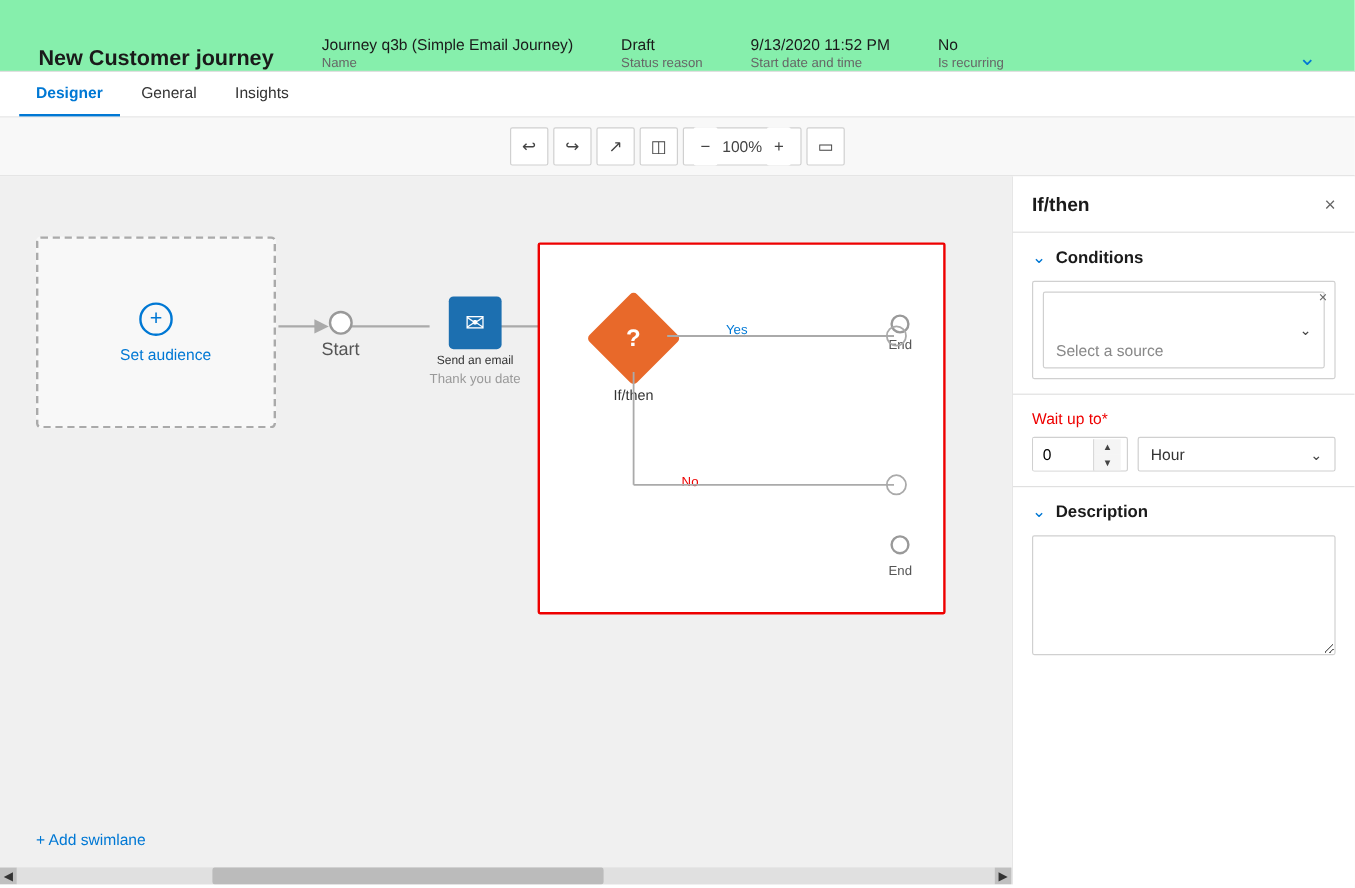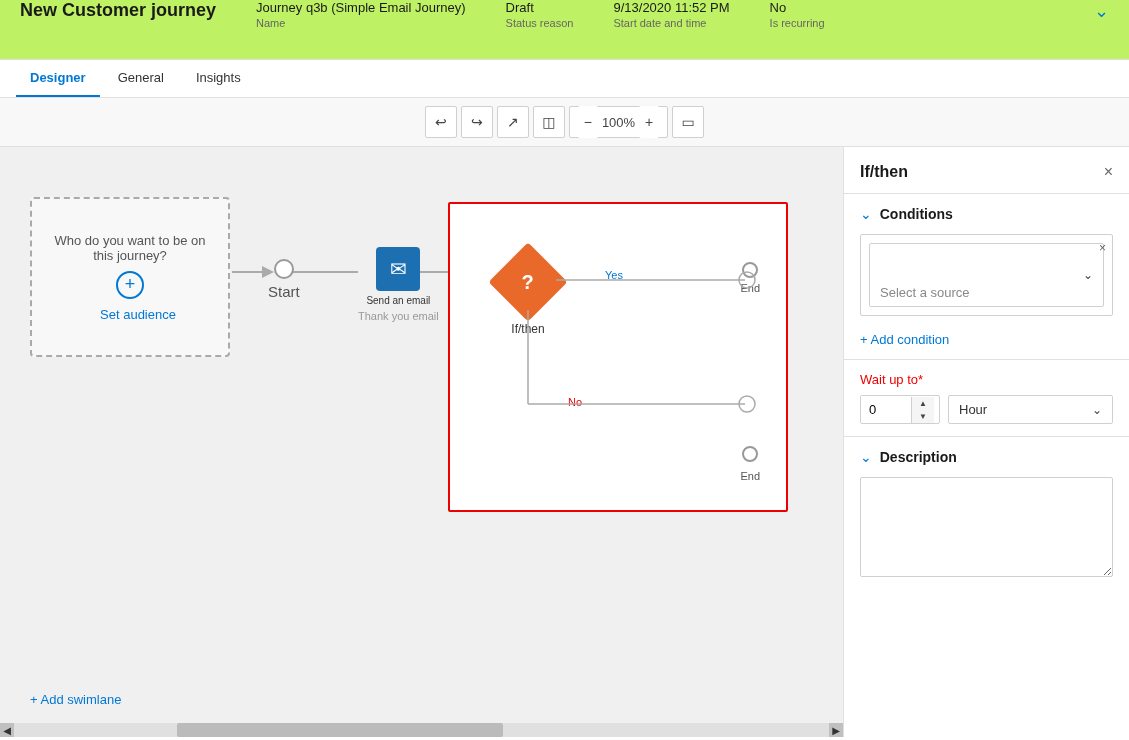--- a/index.html
+++ b/index.html
@@ -1,19 +1,19 @@
 <!DOCTYPE html>
 <html><head>
   <meta charset="utf-8">
   <style>
     * { box-sizing: border-box; margin: 0; padding: 0; }
     body { font-family: 'Segoe UI', sans-serif; font-size: 13px; color: #333; background: #fff; width: 1129px; height: 740px; overflow: hidden; }
 
     
-    .header { display: flex; align-items: flex-start; padding: 0 20px; height: 60px; border-bottom: 1px solid #e0e0e0; background: #bef264; }
+    .header { display: flex; align-items: flex-end; padding: 0 32px; height: 60px; border-bottom: 1px solid #e0e0e0; background: #86efac; }
     .header-title { font-size: 18px; font-weight: 600; color: #1a1a1a; flex: 0 0 auto; margin-right: 40px; }
     .header-meta { display: flex; gap: 40px; flex: 1; }
     .header-meta-item { display: flex; flex-direction: column; }
     .header-meta-value { font-size: 13px; color: #1a1a1a; font-weight: 500; }
     .header-meta-label { font-size: 11px; color: #666; margin-top: 2px; }
     .header-right { display: flex; align-items: center; gap: 8px; }
     .chevron-down { color: #0078d4; font-size: 18px; cursor: pointer; }
 
     
     .tabs { display: flex; padding: 0 16px; border-bottom: 1px solid #e0e0e0; background: #fff; }
@@ -143,21 +143,20 @@
     <button class="toolbar-btn" style="border:none;width:20px;">+</button>
   </div>
   <button class="toolbar-btn">▭</button>
 </div>
 
 <div class="main">
 
   <div class="canvas">
 
     <div class="audience-box" style="top:50px; left:30px;">
-      <span class="audience-box-title">Who do you want to be on this journey?</span>
       <div class="audience-plus">+</div>
       <span class="audience-link">Set audience</span>
     </div>
 
     <svg class="connectors">
 
       <line x1="232" y1="125" x2="268" y2="125" stroke="#aaa" stroke-width="2" marker-end="url(#arrowhead)"></line>
 
       <line x1="290" y1="125" x2="358" y2="125" stroke="#aaa" stroke-width="2"></line>
 
@@ -177,21 +176,21 @@
     </svg>
 
     <div class="node-start" style="position:absolute; top:112px; left:268px; display:flex; flex-direction:column; align-items:center; gap:4px;">
       <div class="node-start-circle"></div>
       <span class="node-label">Start</span>
     </div>
 
     <div class="email-node" style="position:absolute; top:100px; left:358px; display:flex; flex-direction:column; align-items:center; gap:4px;">
       <div class="email-icon-box">✉</div>
       <span class="email-label">Send an email</span>
-      <span class="email-sublabel">Thank you email</span>
+      <span class="email-sublabel">Thank you date</span>
     </div>
 
     <div class="ifthen-container" style="position:absolute; top:55px; left:448px; width:340px; height:310px;">
 
       <span style="position:absolute; top:65px; left:155px; font-size:11px; color:#0078d4;">Yes</span>
 
       <div style="position:absolute; top:58px; right:28px; width:16px; height:16px; border:2px solid #999; border-radius:50%; background:#fff;"></div>
       <span style="position:absolute; top:78px; right:26px; font-size:11px; color:#555;">End</span>
 
       <span style="position:absolute; top:192px; left:118px; font-size:11px; color:#e00;">No</span>
@@ -241,23 +240,20 @@
       </div>
 
       <div class="condition-card">
         <span class="condition-card-close">×</span>
         <div class="select-source">
           <span class="select-source-text">Select a source</span>
           <span class="select-source-chevron">⌄</span>
         </div>
       </div>
 
-      <div class="add-condition">
-        <span class="add-condition-btn">+ Add condition</span>
-      </div>
     </div>
 
     <div class="wait-section">
       <div class="wait-label">
         <span>Wait up to</span><span style="color:#e00;">*</span>
       </div>
       <div class="wait-controls">
         <div class="wait-number">
           <input type="number" value="0" style="width: 50px; border: none; outline: none; padding: 6px 8px; font-size: 13px;">
           <div class="wait-spinners">

